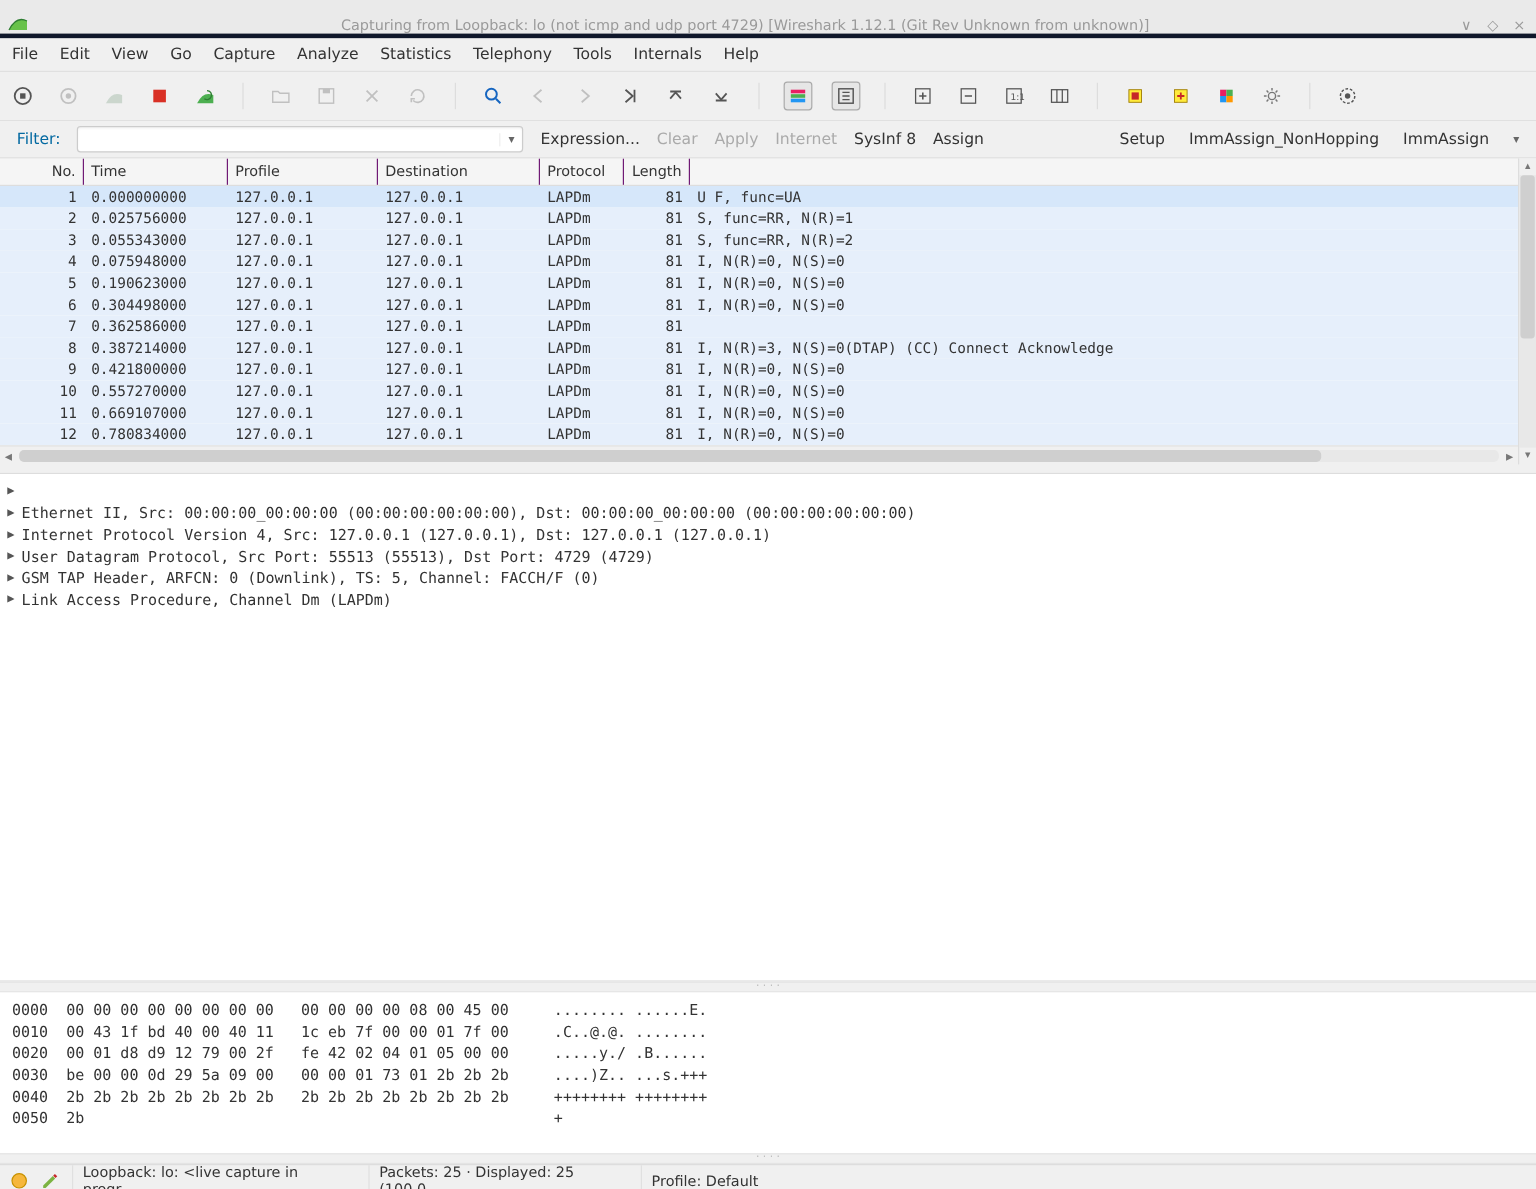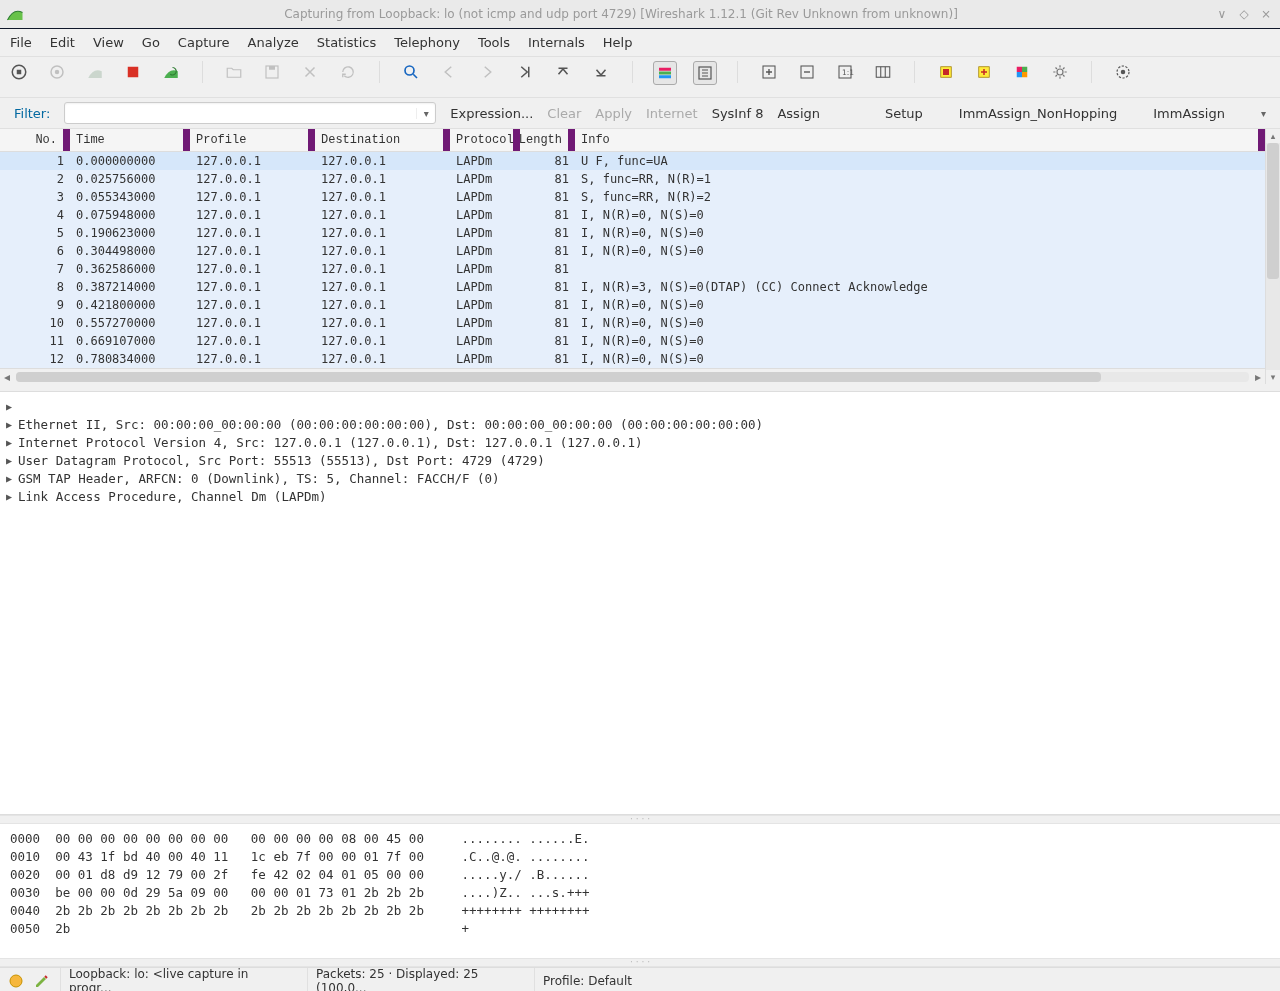--- a/index.html
+++ b/index.html
@@ -11,25 +11,25 @@
     font-size: 12px;
     background: #f0f0f0;
     color: #333;
     overflow: hidden;
   }
   .mono { font-family: "DejaVu Sans Mono", "Liberation Mono", monospace; }
 
   
   .titlebar {
     display: flex;
-    align-items: center;
+    align-items: flex-end;
     height: 28px;
     padding: 0 6px;
     background: #eaeaea;
-    border-bottom: 1px solid #0f172a;
+    border-bottom: 4px solid #0f172a;
     color: #9a9a9a;
   }
   .titlebar .app-icon {
     width: 18px; height: 18px; margin-right: 10px;
     display: inline-block;
   }
   .titlebar .app-icon svg { width: 18px; height: 18px; }
   .titlebar .title { flex: 1 1 auto; text-align: center; font-size: 12px; }
   .titlebar .winbtn { width: 16px; text-align: center; margin-left: 6px; cursor: pointer; color:#9a9a9a; }
 
@@ -41,20 +41,21 @@
     background: #f0f0f0;
     border-bottom: 1px solid #e0e0e0;
     font-size: 13px;
     color: #333;
   }
   .menubar .menu-item { cursor: pointer; padding: 2px 2px; }
 
   
   .toolbar {
     display: flex;
+    align-items: center;
     padding: 4px 8px;
     gap: 16px;
     background: #f0f0f0;
     border-bottom: 1px solid #e0e0e0;
     height: 32px;
   }
   .tbtn {
     width: 22px; height: 22px;
     display: flex; align-items: center; justify-content: center;
     border-radius: 3px;
@@ -81,38 +82,38 @@
     width: 370px; height: 20px;
     box-shadow: inset 0 1px 2px rgba(0,0,0,0.06);
   }
   .filter-input-wrap input {
     border: none; outline: none; flex: 1 1 auto; font: inherit; background: transparent;
     padding: 0 6px;
   }
   .filter-input-wrap .dd { width: 18px; text-align: center; color: #666; border-left: 1px solid #eee; cursor: pointer; font-size: 10px;}
   .fb-link { cursor: pointer; }
   .fb-link.disabled { color: #aaa; cursor: default; }
-  .filterbar .right { margin-left: auto; display: flex; gap: 36px; align-items: center; }
+  .filterbar .right { margin-left: auto; display: flex; gap: 20px; align-items: center; }
 
   
   .packet-area {
     display: flex; flex-direction: column;
     height: 262px;
   }
   .phdr {
     display: flex; background: #f5f5f5; border-bottom: 1px solid #ddd;
     font-size: 12px; color: #333;
     height: 22px; align-items: center;
   }
   .phdr .col, .prow .col {
     padding: 0 6px;
     box-sizing: border-box;
     display: flex; align-items: center;
   }
-  .phdr .col { border-right: 7px solid #701a75; height: 100%; font-family: Liberation Mono, monospace; }
+  .phdr .col { border-right: 1px solid #701a75; height: 100%; }
   .c-no   { width: 70px; justify-content: flex-end; text-align: right; }
   .c-time { width: 120px; }
   .c-src  { width: 125px; }
   .c-dst  { width: 135px; }
   .c-prot { width: 70px; }
   .c-len  { width: 55px; justify-content: flex-end; }
   .c-info { flex: 1 1 auto; }
   .plist {
     overflow: hidden;
     background: #fff;
@@ -405,21 +406,20 @@
 <div class="packet-area">
   <div class="panel-wrap">
     <div class="panel-body">
       <div class="phdr">
         <div class="col c-no">No.</div>
         <div class="col c-time">Time</div>
         <div class="col c-src">Profile</div>
         <div class="col c-dst">Destination</div>
         <div class="col c-prot">Protocol</div>
         <div class="col c-len">Length</div>
-        <div class="col c-info">Info</div>
       </div>
       <div class="plist mono" id="plist">
           <div class="prow">
             <div class="col c-no">1</div>
             <div class="col c-time">0.000000000</div>
             <div class="col c-src">127.0.0.1</div>
             <div class="col c-dst">127.0.0.1</div>
             <div class="col c-prot">LAPDm</div>
             <div class="col c-len">81</div>
             <div class="col c-info">U F, func=UA</div>

